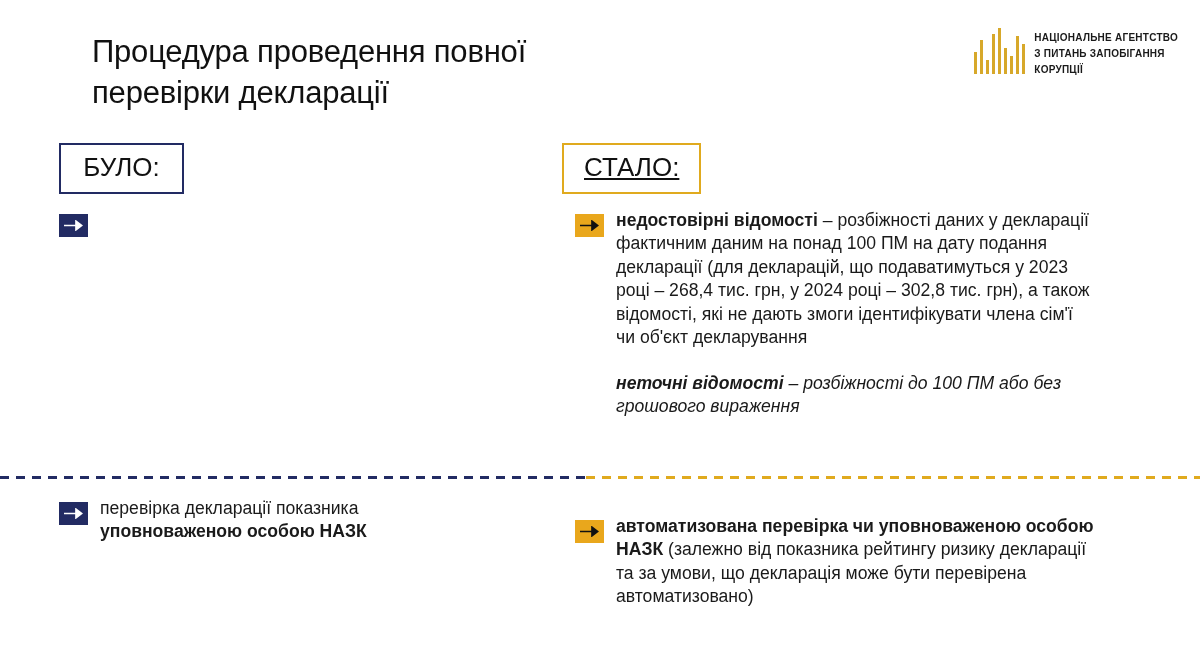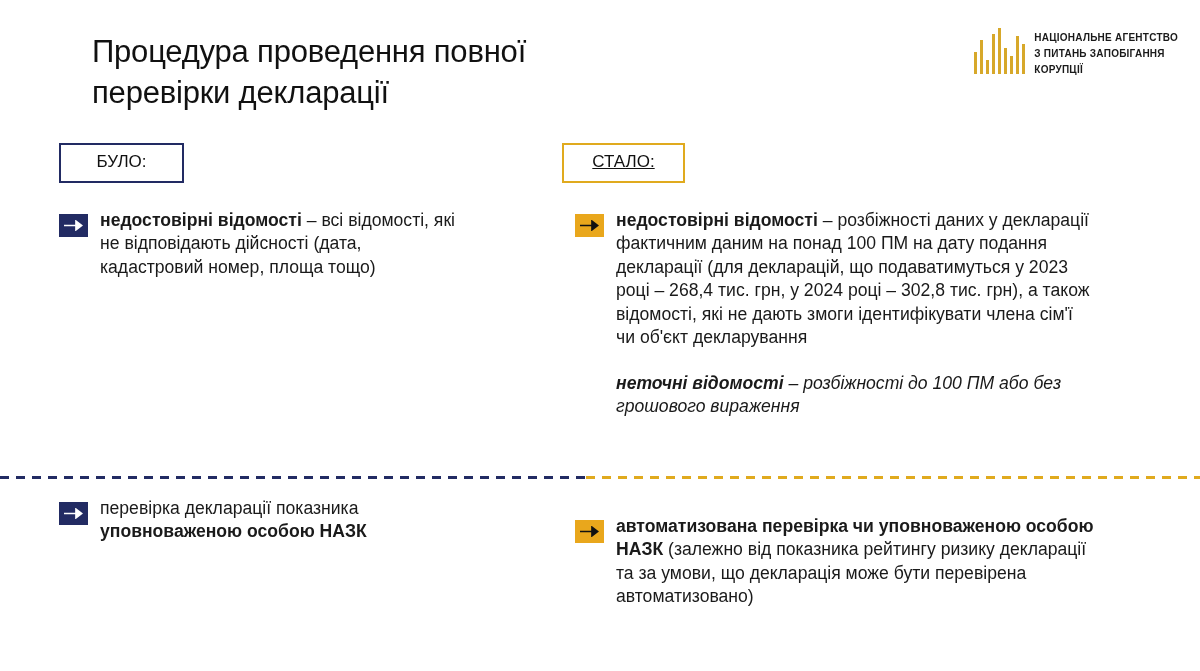--- a/index.html
+++ b/index.html
@@ -61,21 +61,21 @@
     padding-top: 2px;
   }
 
   
   .tag-box {
     position: absolute;
     display: inline-flex;
     align-items: center;
     justify-content: center;
     padding: 7px 20px 9px;
-    font-size: 17px;
+    font-size: 26px;
     color: #111111;
     background: #ffffff;
     box-sizing: border-box;
   }
   .tag-was {
     left: 59px;
     top: 143px;
     border: 2.5px solid #222b63;
     min-width: 125px;
   }
@@ -172,23 +172,20 @@
 <div class="tag-box tag-was">БУЛО:</div>
 
 <div class="tag-box tag-now">СТАЛО:</div>
 
 <div class="bullet b-left-1">
   <div class="arrow-box navy">
     <svg width="19" height="11" viewBox="0 0 19 11" aria-hidden="true">
       <path d="M0 5.5 H14 M12 1.2 L17.6 5.5 L12 9.8 Z" stroke="#ffffff" stroke-width="1.7" fill="#ffffff"></path>
     </svg>
   </div>
-  <div class="bullet-text">
-    <b>недостовірні відомості</b><span> – всі відомості, які не відповідають дійсності (дата, кадастровий номер, площа тощо)</span>
-  </div>
 </div>
 
 <div class="bullet b-right-1">
   <div class="arrow-box gold">
     <svg width="19" height="11" viewBox="0 0 19 11" aria-hidden="true">
       <path d="M0 5.5 H14 M12 1.2 L17.6 5.5 L12 9.8 Z" stroke="#111111" stroke-width="1.7" fill="#111111"></path>
     </svg>
   </div>
   <div class="bullet-text">
     <div>

